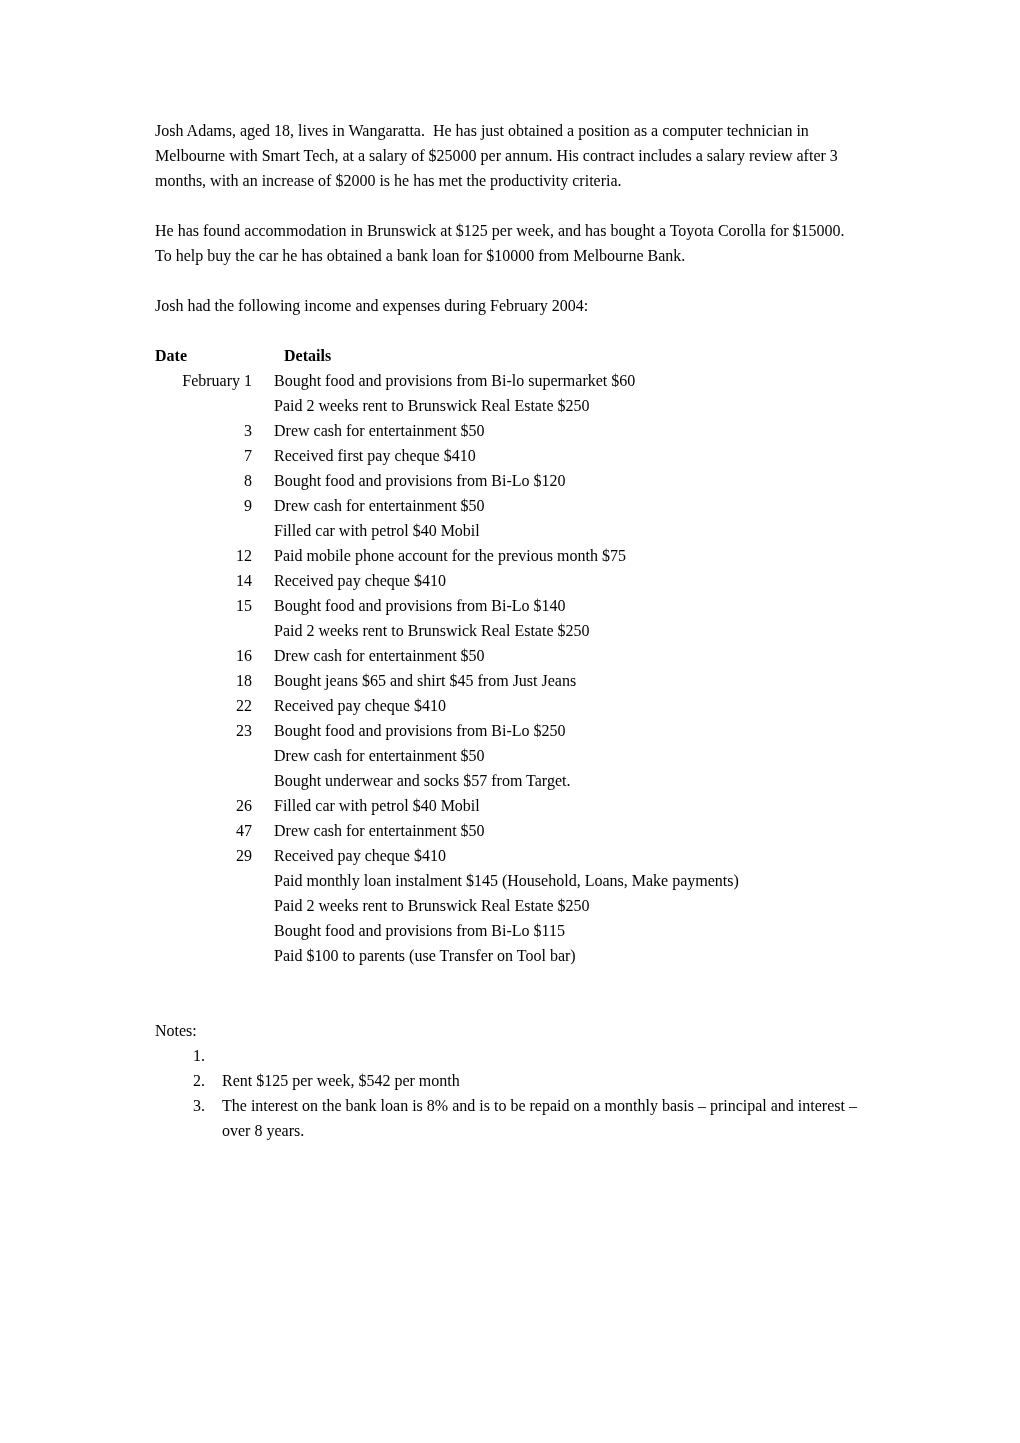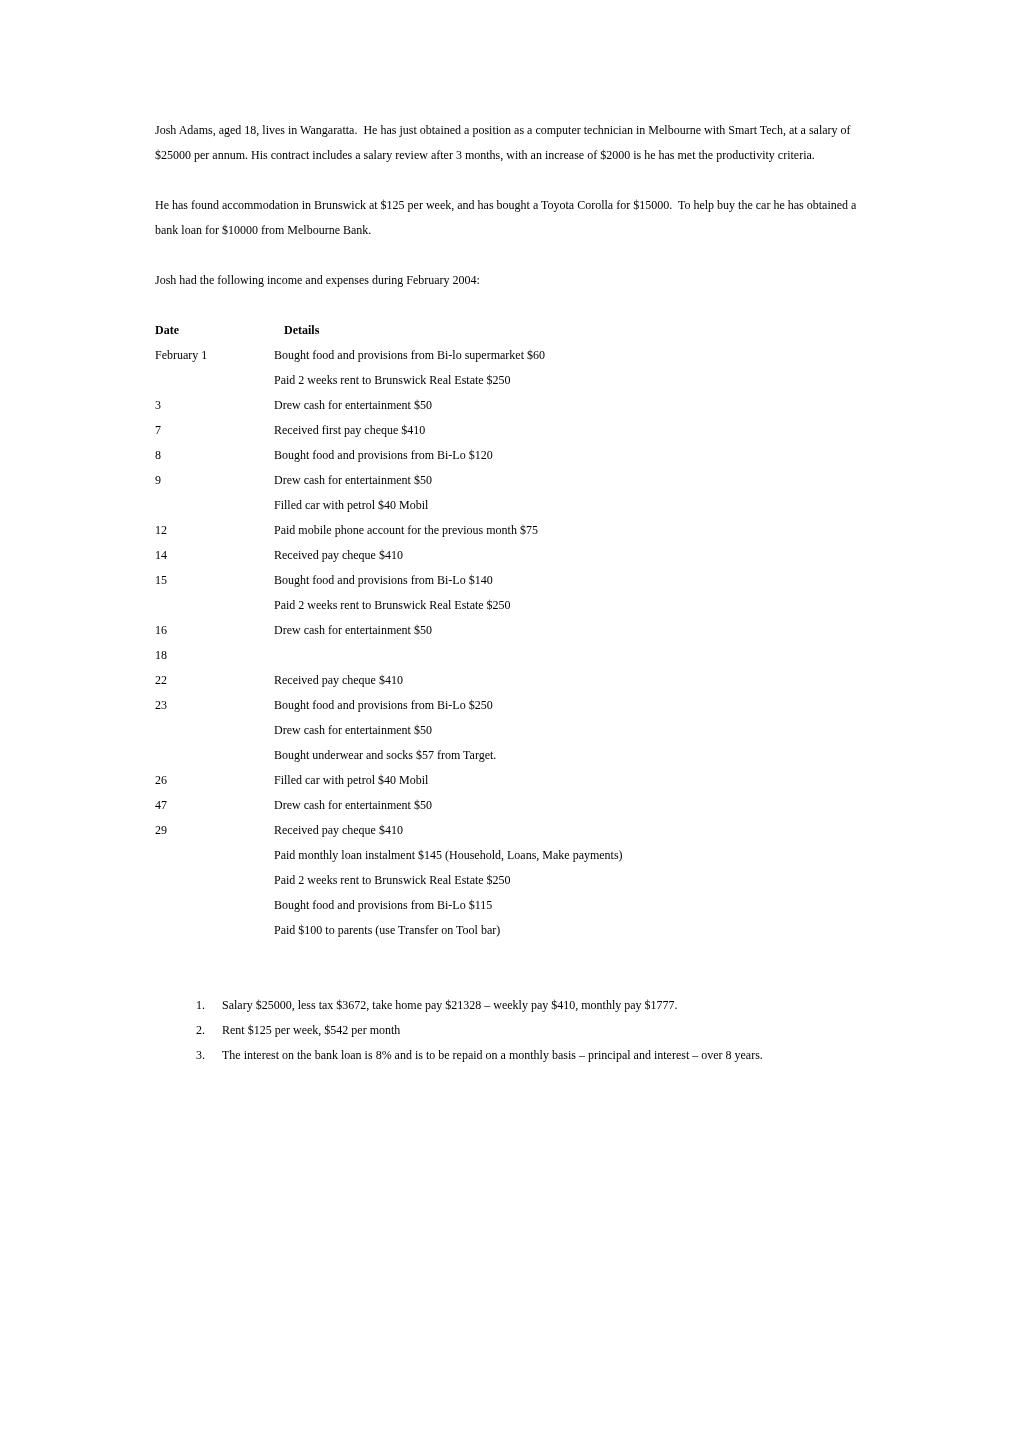--- a/index.html
+++ b/index.html
@@ -12,21 +12,21 @@
     height: 1443px;
     position: relative;
     font-family: "Liberation Serif", "DejaVu Serif", serif;
     color: #000000;
   }
   .page-content {
     position: absolute;
     left: 155px;
     top: 118px;
     width: 712px;
-    font-size: 12px;
+    font-size: 16px;
     line-height: 25px;
   }
   .para {
     margin: 0 0 25px 0;
     white-space: pre-wrap;
   }
   
   .exp-table {
     margin: 0;
   }
@@ -41,20 +41,21 @@
   .th-details {
     margin-left: 32px;
     text-align: center;
   }
   .trow {
     display: flex;
     align-items: flex-start;
   }
   .tdate {
     width: 97px;
+    text-align: right;
     flex: 0 0 97px;
   }
   .tdetails {
     margin-left: 22px;
     width: 512px;
   }
   .dline {
     white-space: normal;
   }
   
@@ -145,20 +146,23 @@
           </div>
         </div>
         <div class="trow">
           <div class="tdate">16</div>
           <div class="tdetails">
             <div class="dline">Drew cash for entertainment $50</div>
           </div>
         </div>
         <div class="trow">
           <div class="tdate">18</div>
+          <div class="tdetails">
+            <div class="dline">Bought jeans $65 and shirt $45 from Just Jeans</div>
+          </div>
         </div>
         <div class="trow">
           <div class="tdate">22</div>
           <div class="tdetails">
             <div class="dline">Received pay cheque $410</div>
           </div>
         </div>
         <div class="trow">
           <div class="tdate">23</div>
           <div class="tdetails">
@@ -186,24 +190,24 @@
             <div class="dline">Paid monthly loan instalment $145 (Household, Loans, Make payments)</div>
             <div class="dline">Paid 2 weeks rent to Brunswick Real Estate $250</div>
             <div class="dline">Bought food and provisions from Bi-Lo $115</div>
             <div class="dline">Paid $100 to parents (use Transfer on Tool bar)</div>
           </div>
         </div>
       </div>
   </div>
 
   <div class="notes">
+    <div class="notes-label">Notes:</div>
     <div id="notes-items">
         <div class="note-item">
           <div class="note-num">1.</div>
-          <div class="note-text">Salary $25000, less tax $3672, take home pay $21328 – weekly pay $410, monthly pay $1777.</div>
         </div>
         <div class="note-item">
           <div class="note-num">2.</div>
           <div class="note-text">Rent $125 per week, $542 per month</div>
         </div>
         <div class="note-item">
           <div class="note-num">3.</div>
           <div class="note-text">The interest on the bank loan is 8% and is to be repaid on a monthly basis – principal and interest – over 8 years.</div>
         </div>
       </div>

